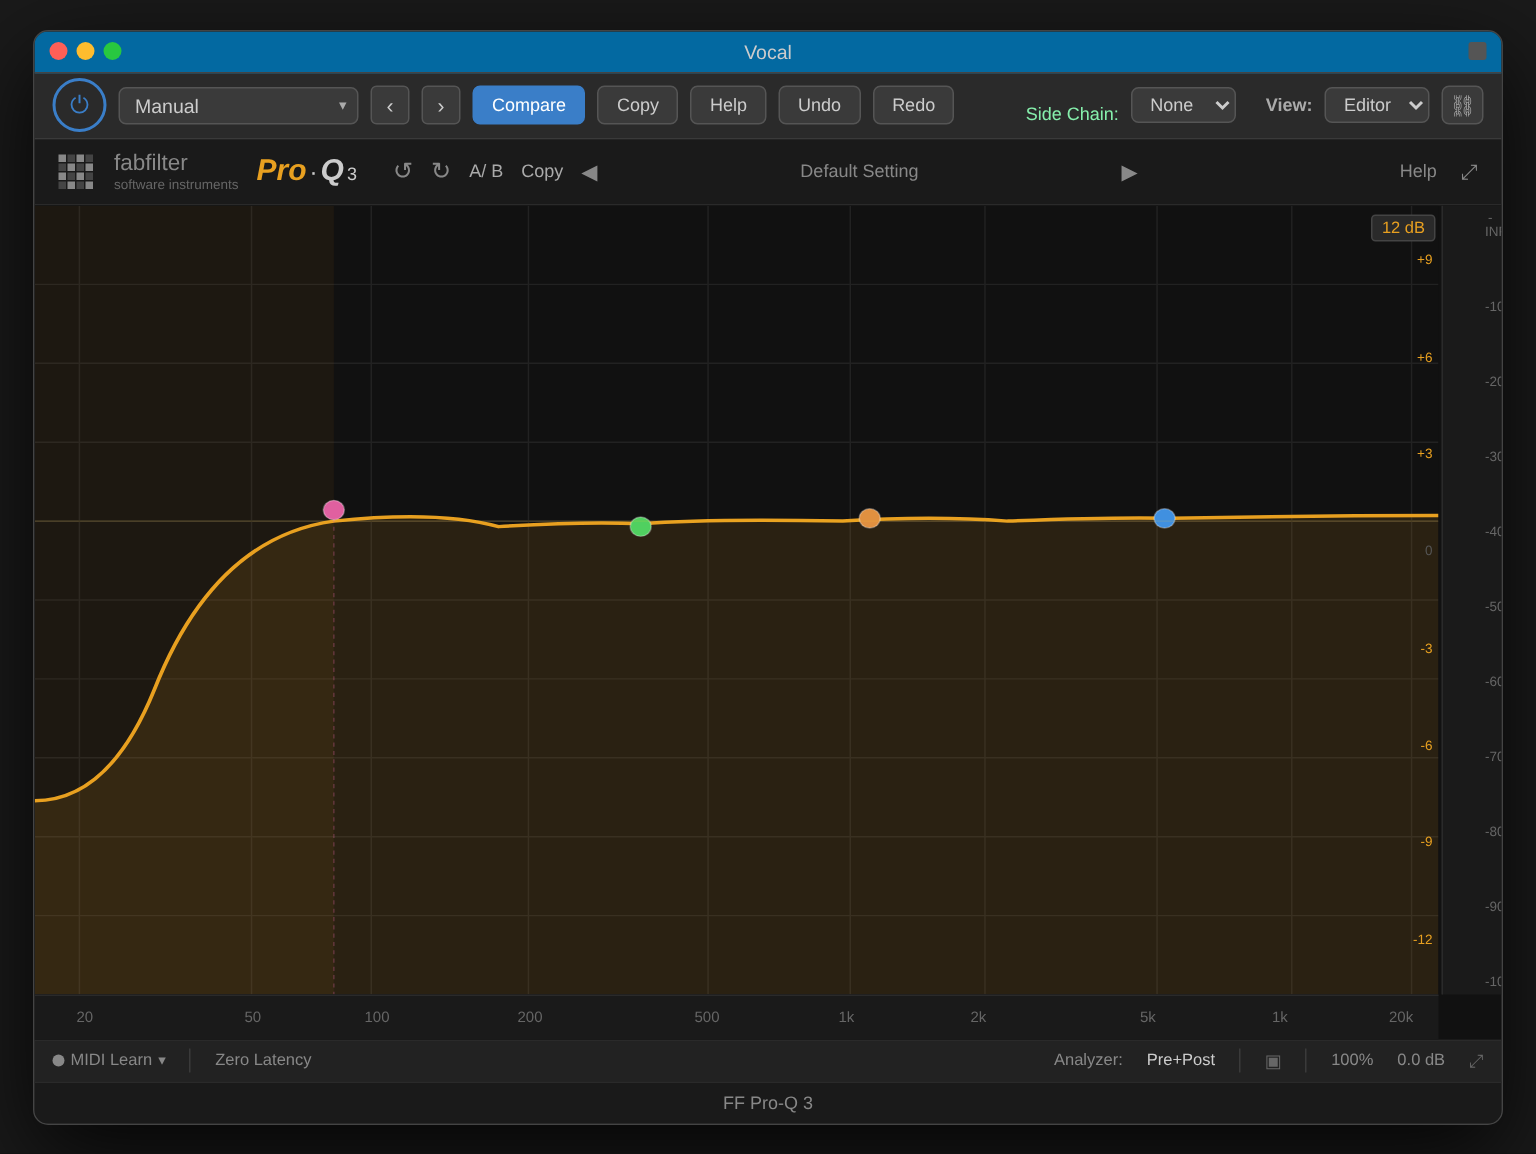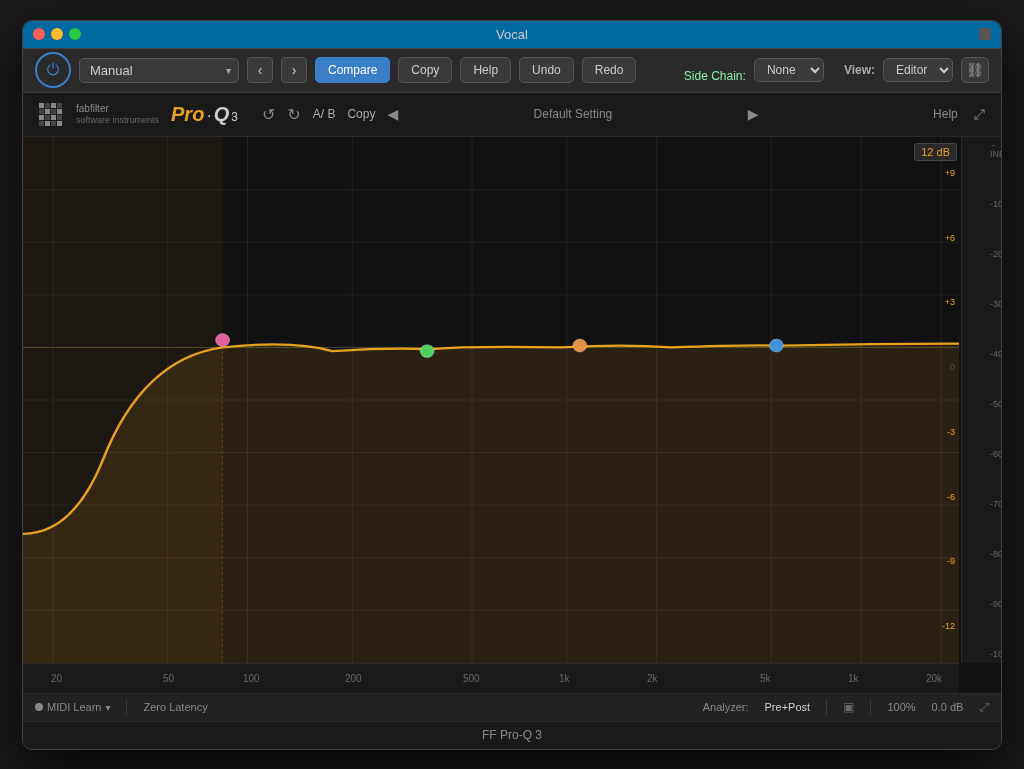--- a/index.html
+++ b/index.html
@@ -196,21 +196,21 @@
       padding: 0 16px;
       border-bottom: 1px solid #2a2a2a;
     }
     .fabfilter-logo {
       display: flex;
       align-items: center;
       gap: 8px;
     }
     .fabfilter-text {
       color: #888;
-      font-size: 10px;
+      font-size: 15px;
       line-height: 1.2;
     }
     .fabfilter-sub {
       color: #666;
       font-size: 9px;
     }
     .proq-logo {
       display: flex;
       align-items: baseline;
       gap: 2px;

